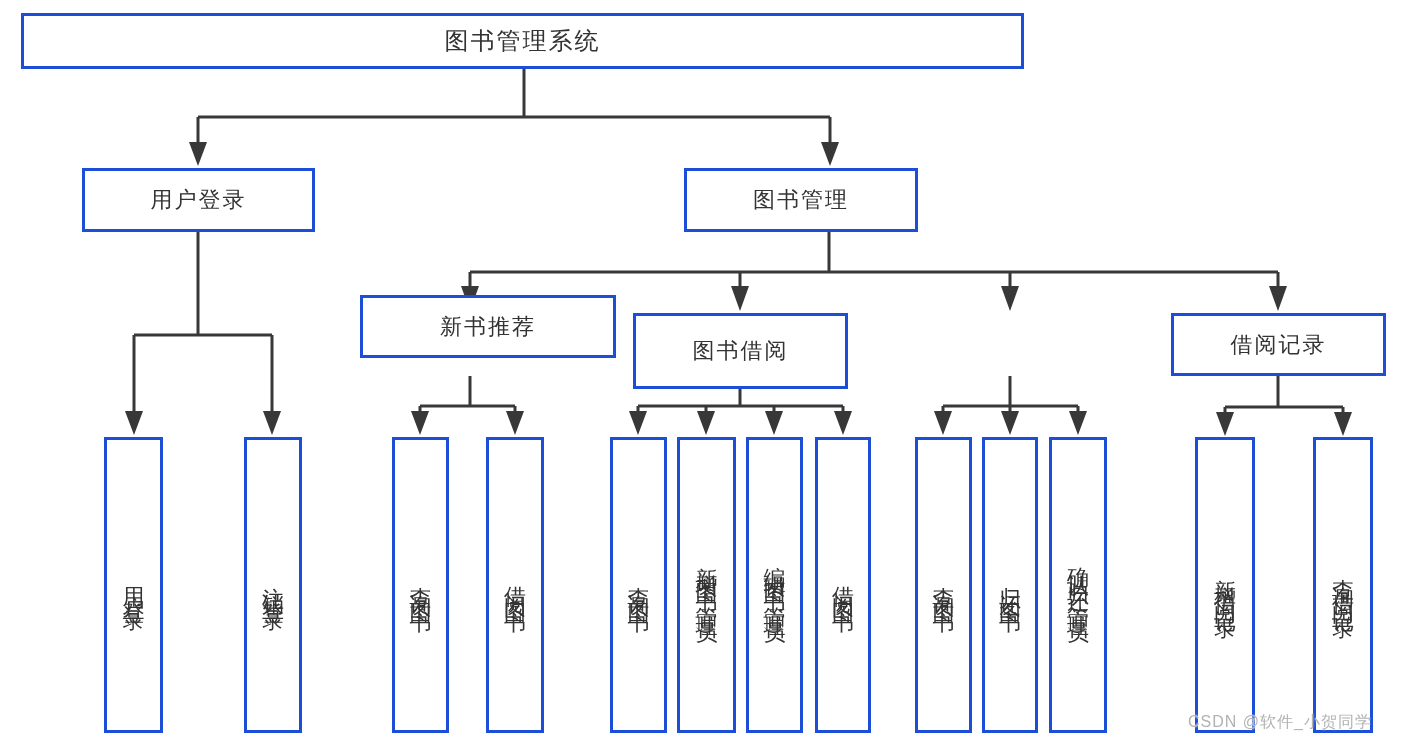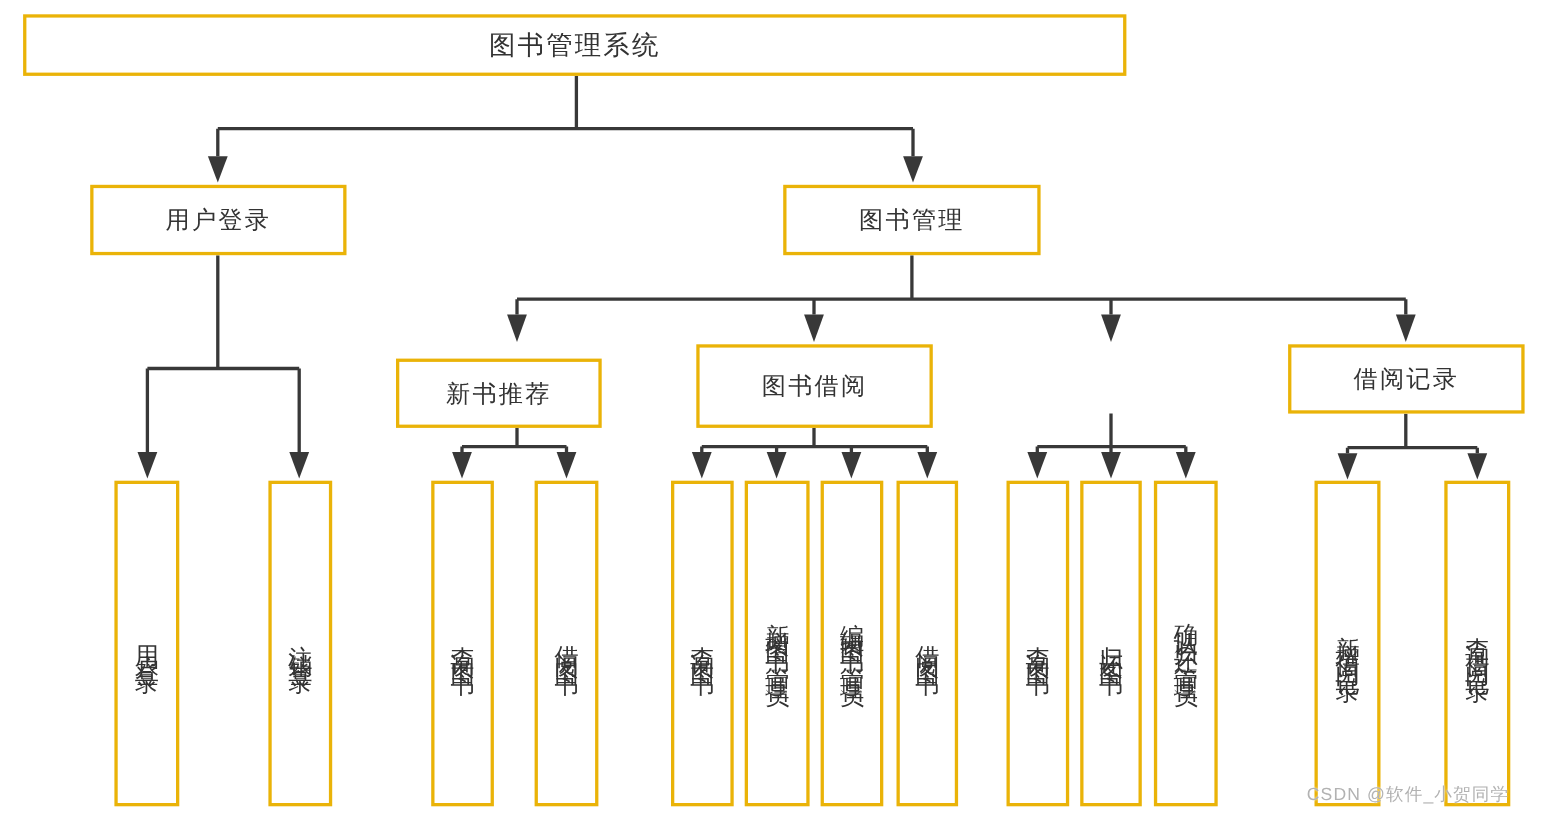--- a/index.html
+++ b/index.html
@@ -13,21 +13,21 @@
   }
   .wires {
     position: absolute;
     left: 0; top: 0;
     width: 1405px; height: 747px;
   }
   .node {
     position: absolute;
     box-sizing: border-box;
     background: #ffffff;
-    border: 3px solid #eab308;
+    border: 3px solid #1d4ed8;
     display: flex;
     align-items: center;
     justify-content: center;
     color: #333333;
   }
   .hlabel {
     font-size: 22px;
     letter-spacing: 2px;
     color: #333333;
     white-space: nowrap;
@@ -97,25 +97,25 @@
     </g>
   </svg>
 
   <div class="node root" style="left:21px; top:13px; width:1003px; height:56px;">
     <span class="hlabel">图书管理系统</span>
   </div>
 
   <div class="node" style="left:82px; top:168px; width:233px; height:64px;">
     <span class="hlabel">用户登录</span>
   </div>
-  <div class="node" style="left:712px; top:168px; width:234px; height:64px;">
+  <div class="node" style="left:684px; top:168px; width:234px; height:64px;">
     <span class="hlabel">图书管理</span>
   </div>
 
-  <div class="node" style="left:360px; top:326px; width:187px; height:63px;">
+  <div class="node" style="left:360px; top:295px; width:256px; height:63px;">
     <span class="hlabel">新书推荐</span>
   </div>
   <div class="node" style="left:633px; top:313px; width:215px; height:76px;">
     <span class="hlabel">图书借阅</span>
   </div>
   <div class="node" style="left:1171px; top:313px; width:215px; height:63px;">
     <span class="hlabel">借阅记录</span>
   </div>
 
   <div class="node" style="left:104px; top:437px; width:59px; height:296px;">

